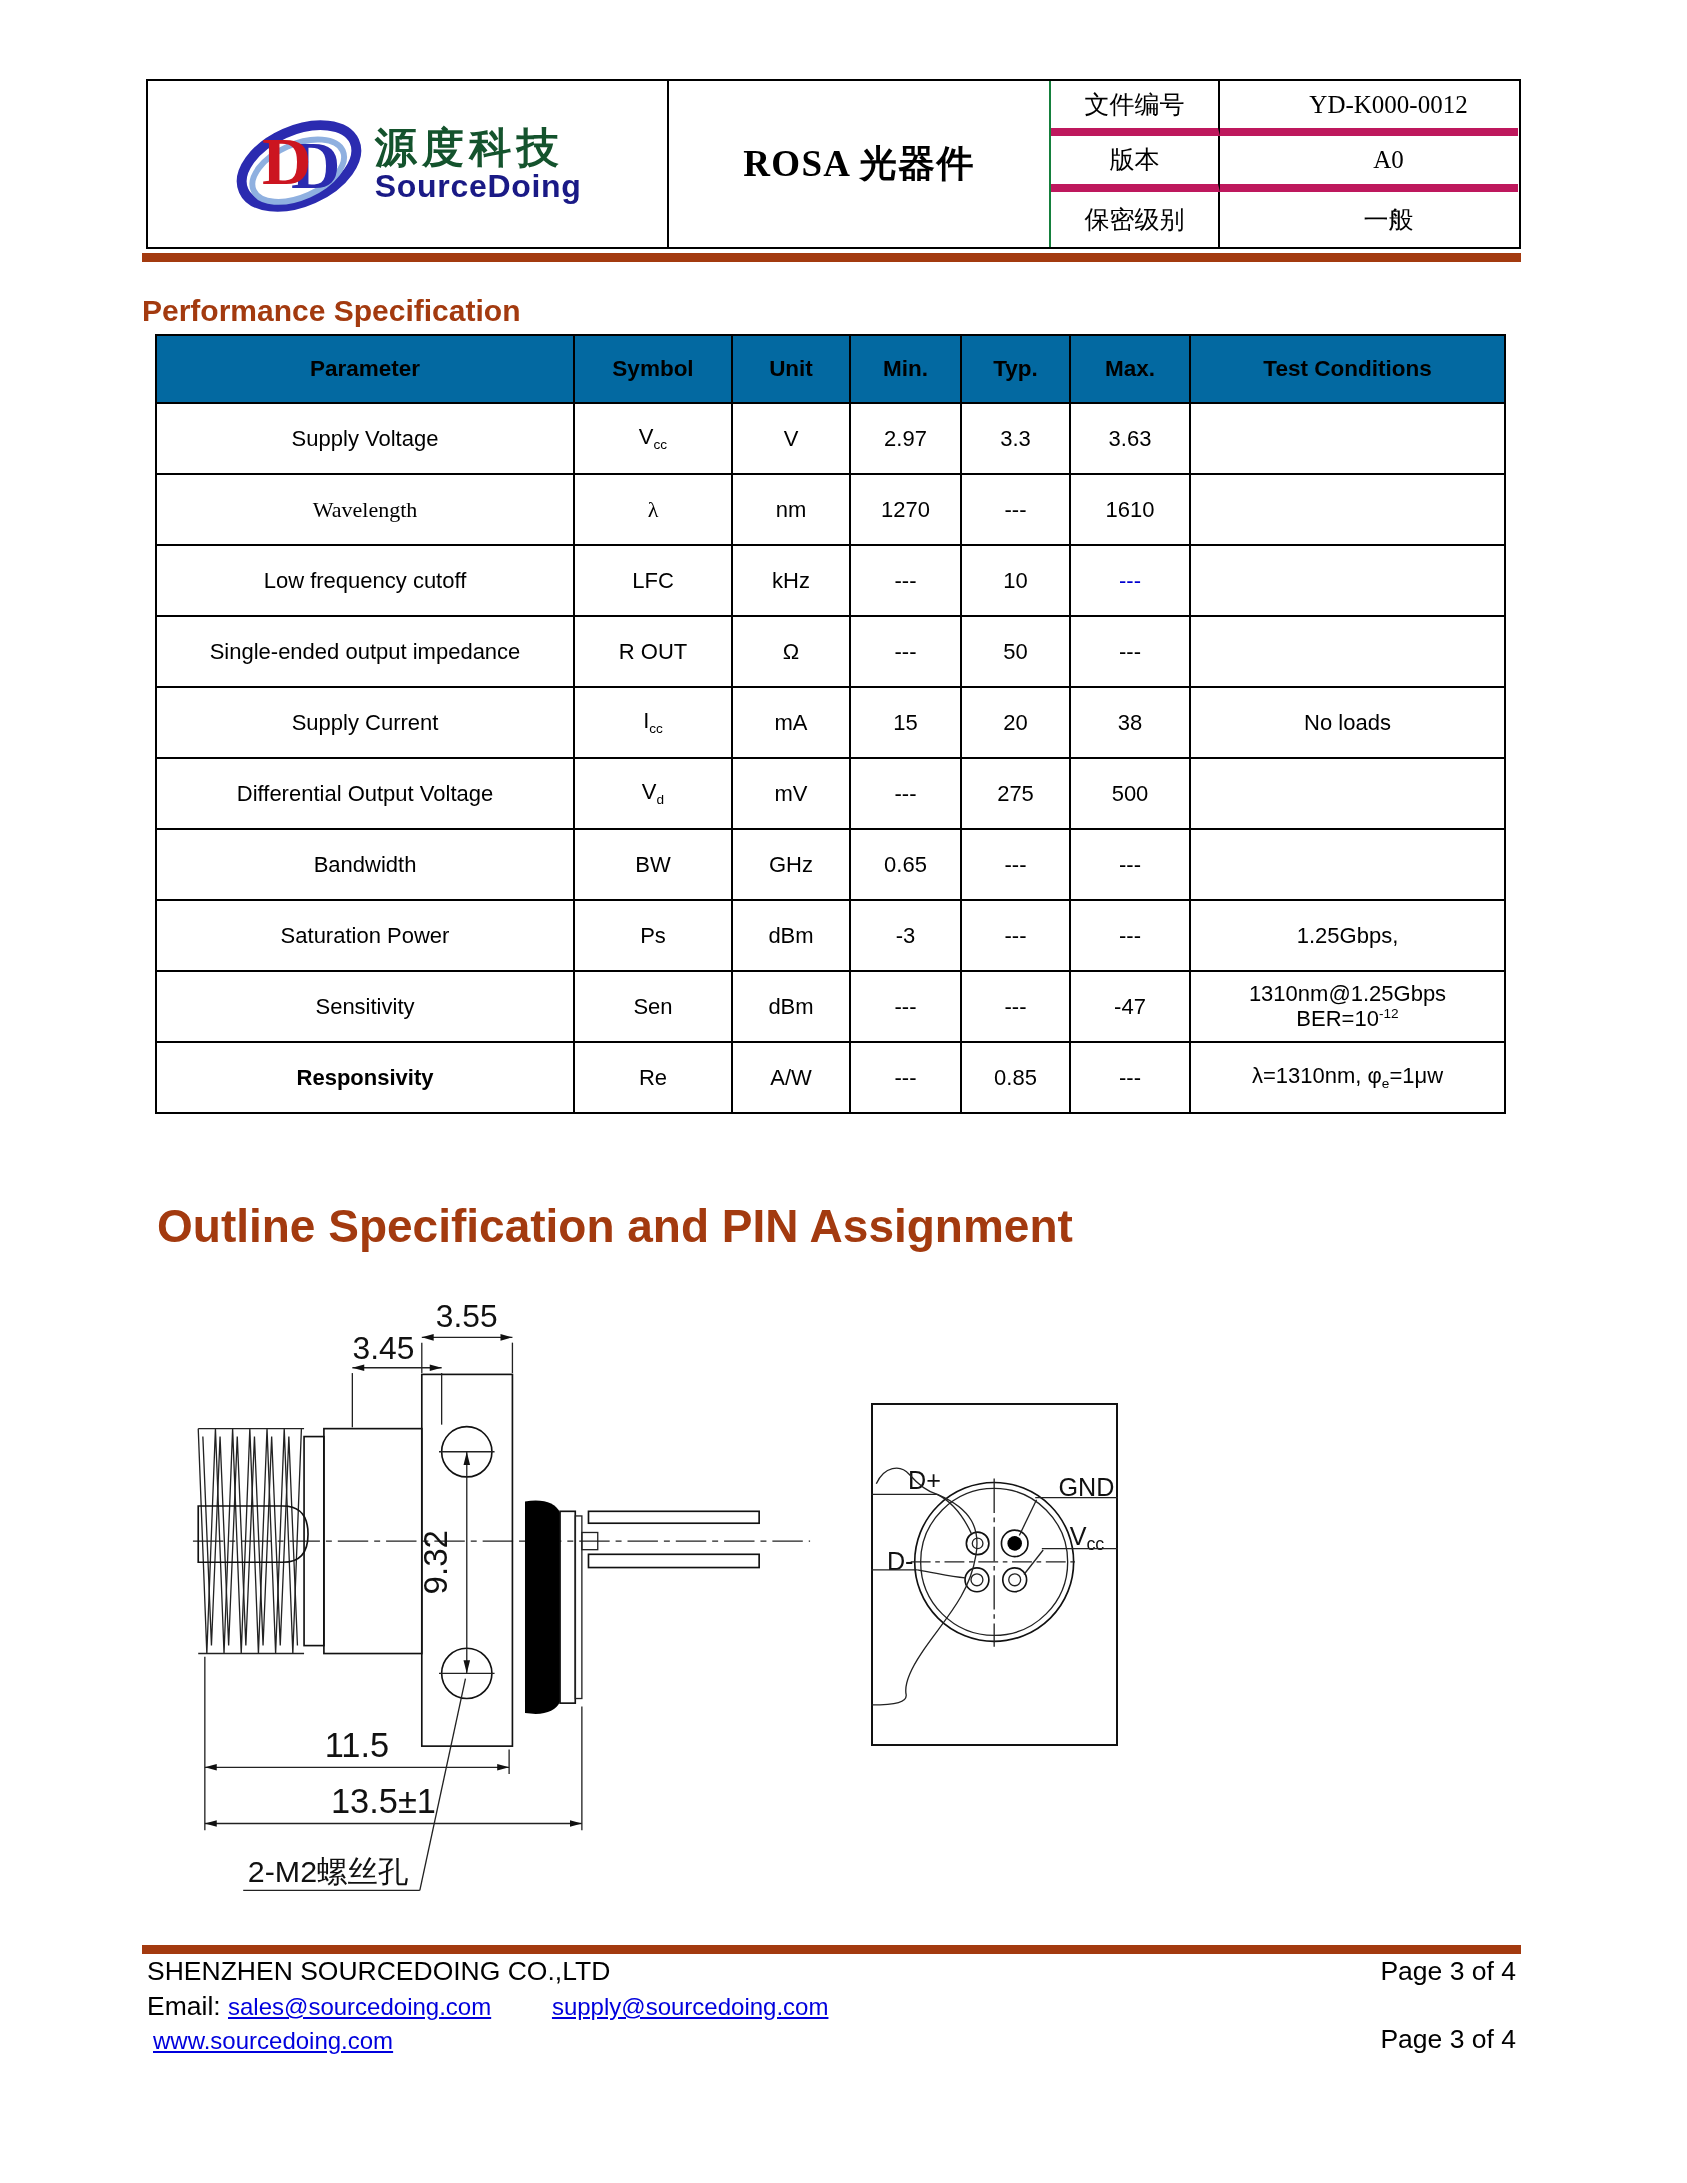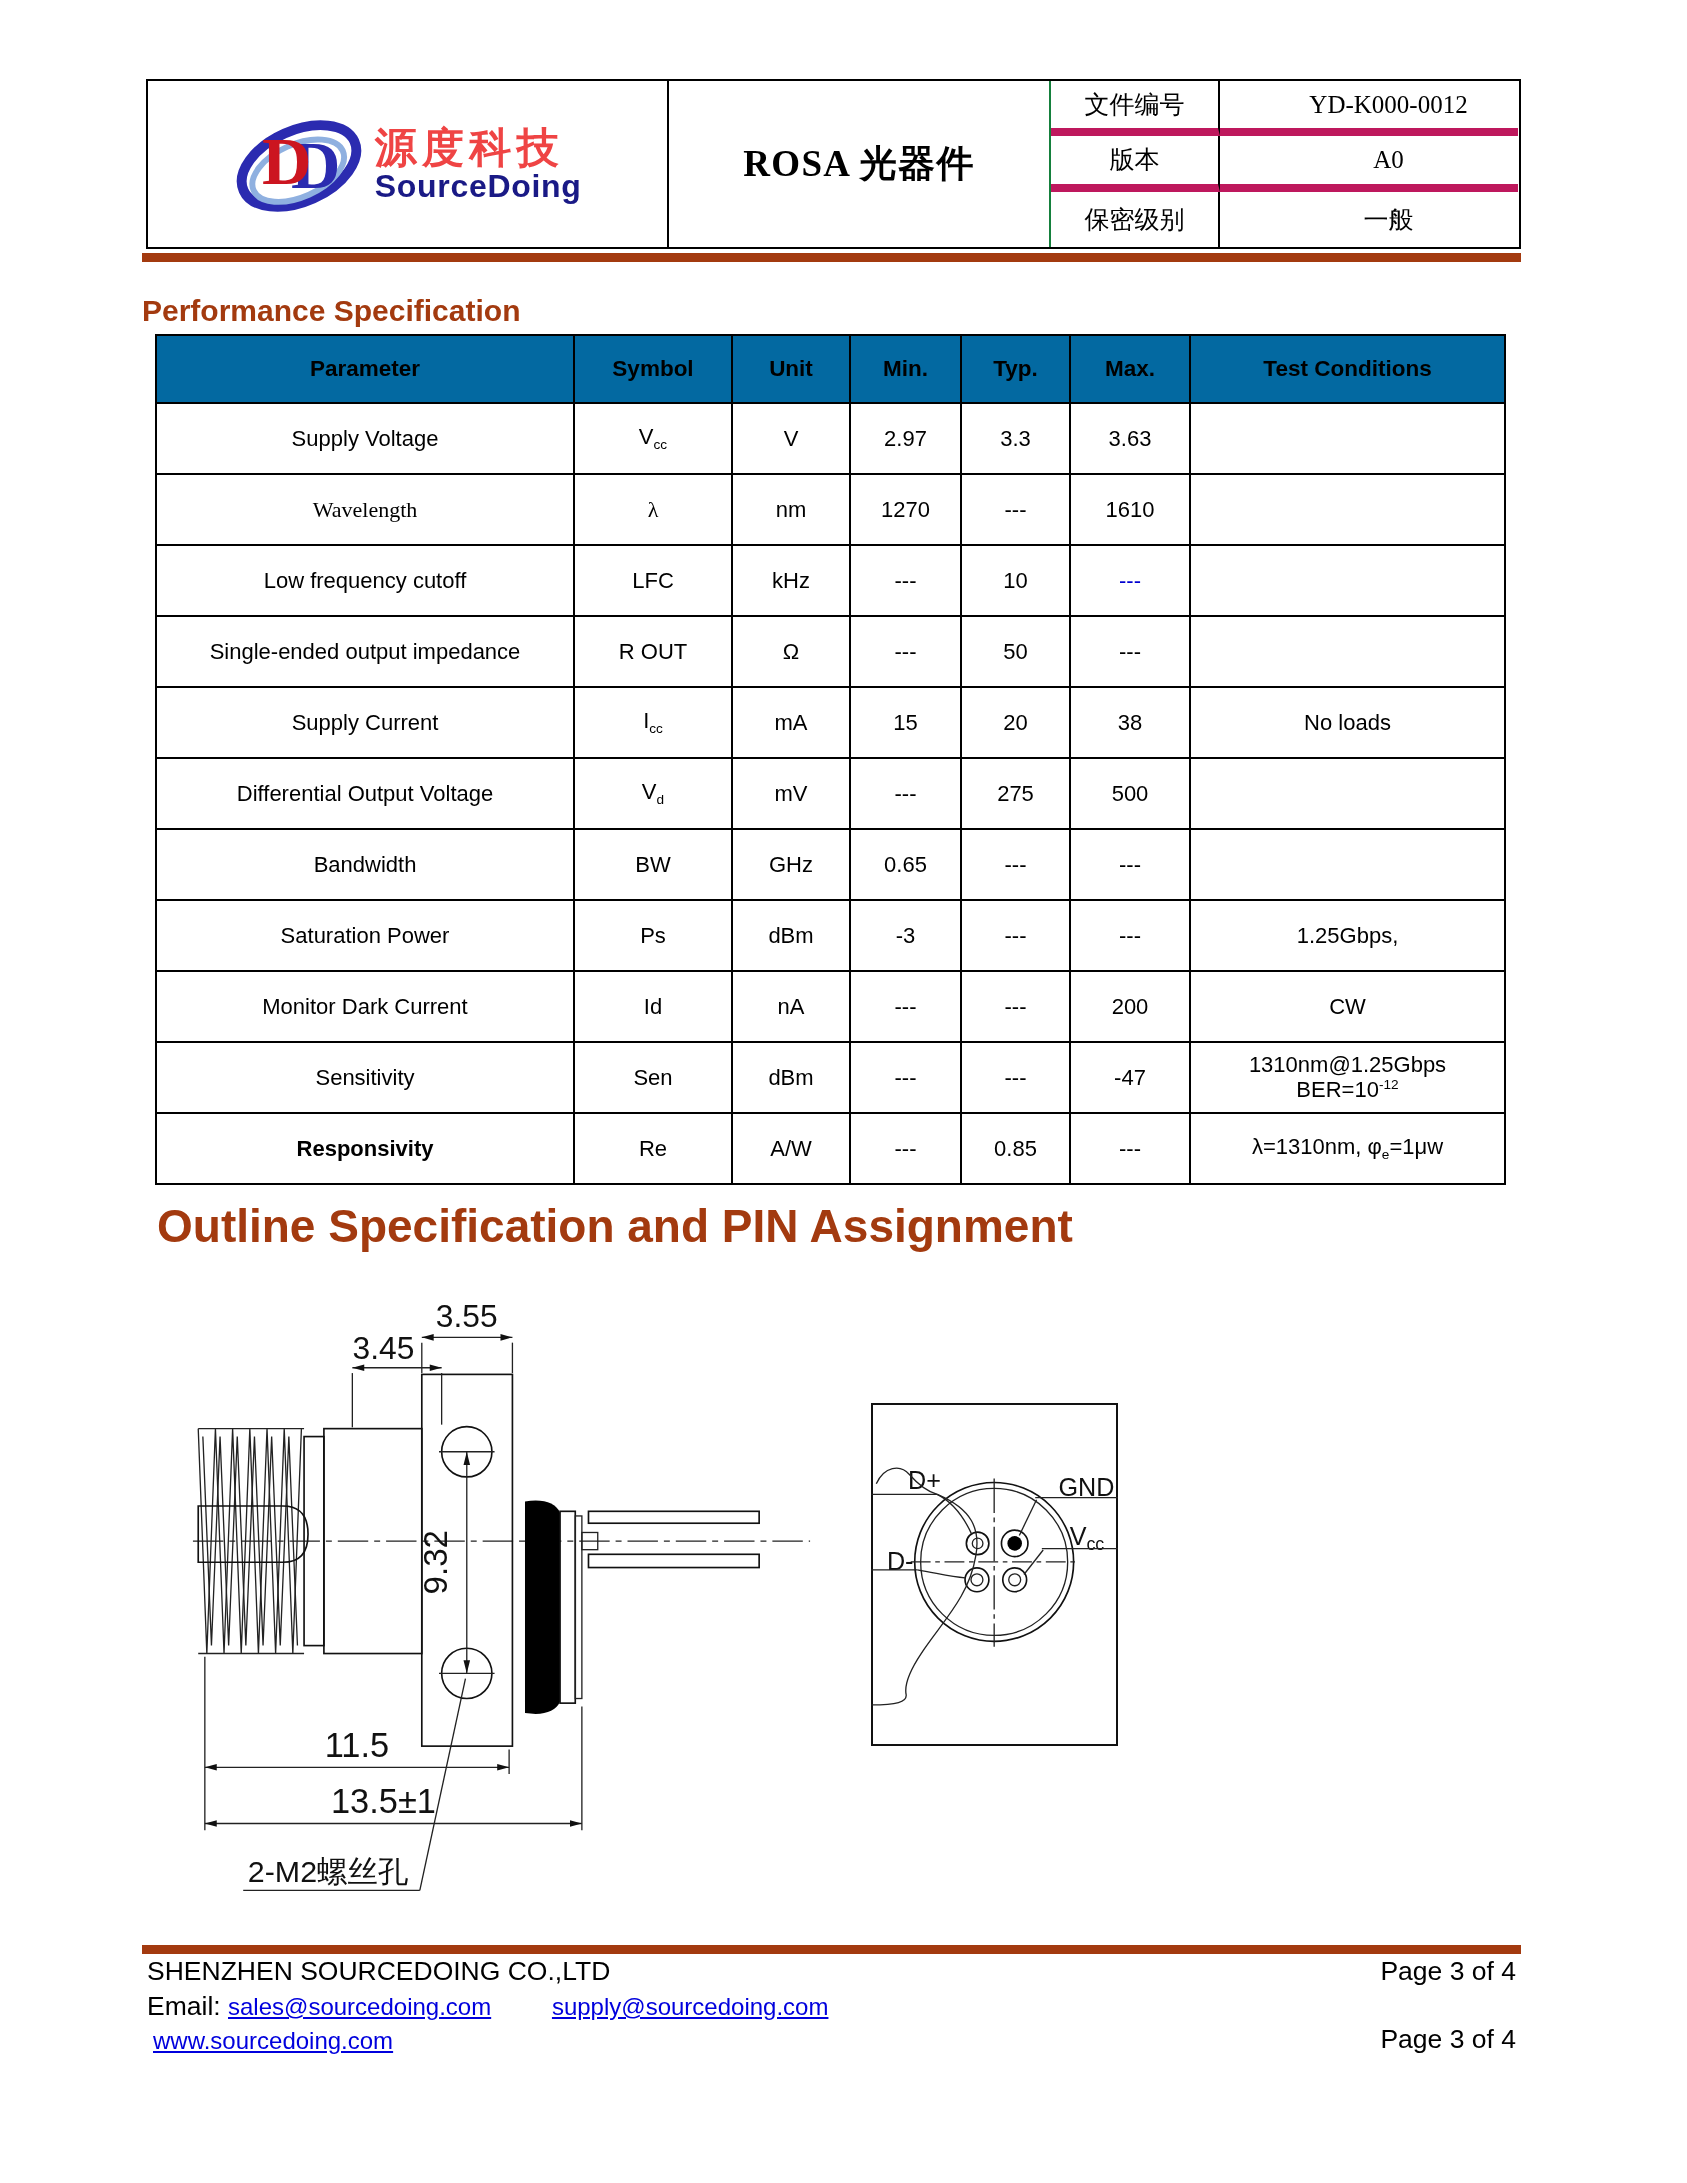--- a/index.html
+++ b/index.html
@@ -15,21 +15,21 @@
   .hdr .cell{display:flex;align-items:center;justify-content:center;}
   .logo-cell{grid-row:1/4;border-right:2px solid #000;}
   .title-cell{grid-row:1/4;border-right:2px solid #15803d;
               font-family:"Liberation Serif",serif;font-weight:bold;font-size:37px;letter-spacing:1.3px;}
   .info-label{border-right:2px solid #000;font-family:"Liberation Serif",serif;font-size:25px;}
   .info-value{font-family:"Liberation Serif",serif;font-size:25px;padding-left:39px;}
   .bb{border-bottom:8px solid #be185d;}
 
   .logo-wrap{display:flex;align-items:center;}
   .logo-text{display:flex;flex-direction:column;margin-left:9.3px;}
-  .logo-cn{font-size:42px;font-weight:bold;color:#ef4444;letter-spacing:5.3px;line-height:1.05;}
+  .logo-cn{font-size:42px;font-weight:bold;color:#14532d;letter-spacing:5.3px;line-height:1.05;}
   .logo-en{font-size:32px;font-weight:bold;color:#1a1a86;line-height:1.0;letter-spacing:0.7px;}
 
   
   .rule{position:absolute;left:142px;width:1379px;height:8.6px;background:#a33a0f;}
   .rule1{top:253px;}
   .rule2{top:1945px;}
   .h-perf{position:absolute;left:142px;top:294px;font-size:30px;font-weight:bold;color:#a33a0f;}
   .h-outline{position:absolute;left:157px;top:1199px;font-size:46px;font-weight:bold;color:#a33a0f;letter-spacing:0px;}
 
   
@@ -189,29 +189,20 @@
         <tr>
           <td>Saturation Power</td>
           <td>Ps</td>
           <td>dBm</td>
           <td>-3</td>
           <td>---</td>
           <td>---</td>
           <td class="testcell">1.25Gbps,</td>
         </tr>
         <tr>
-          <td>Monitor Dark Current</td>
-          <td>Id</td>
-          <td>nA</td>
-          <td>---</td>
-          <td>---</td>
-          <td>200</td>
-          <td class="testcell">CW</td>
-        </tr>
-        <tr>
           <td>Sensitivity</td>
           <td>Sen</td>
           <td>dBm</td>
           <td>---</td>
           <td>---</td>
           <td>-47</td>
           <td class="testcell">1310nm@1.25Gbps<br>BER=10<sup>-12</sup></td>
         </tr>
         <tr>
           <td class="boldcell">Responsivity</td>

